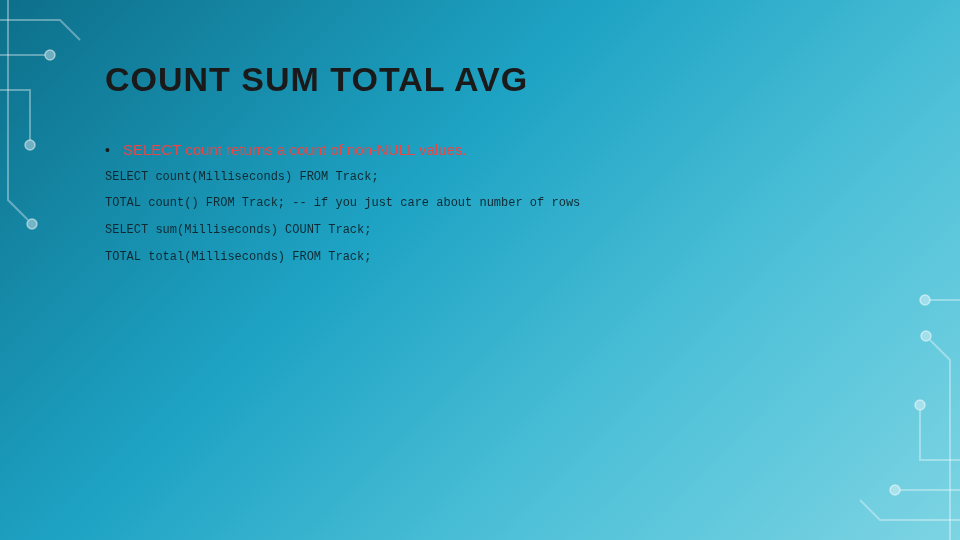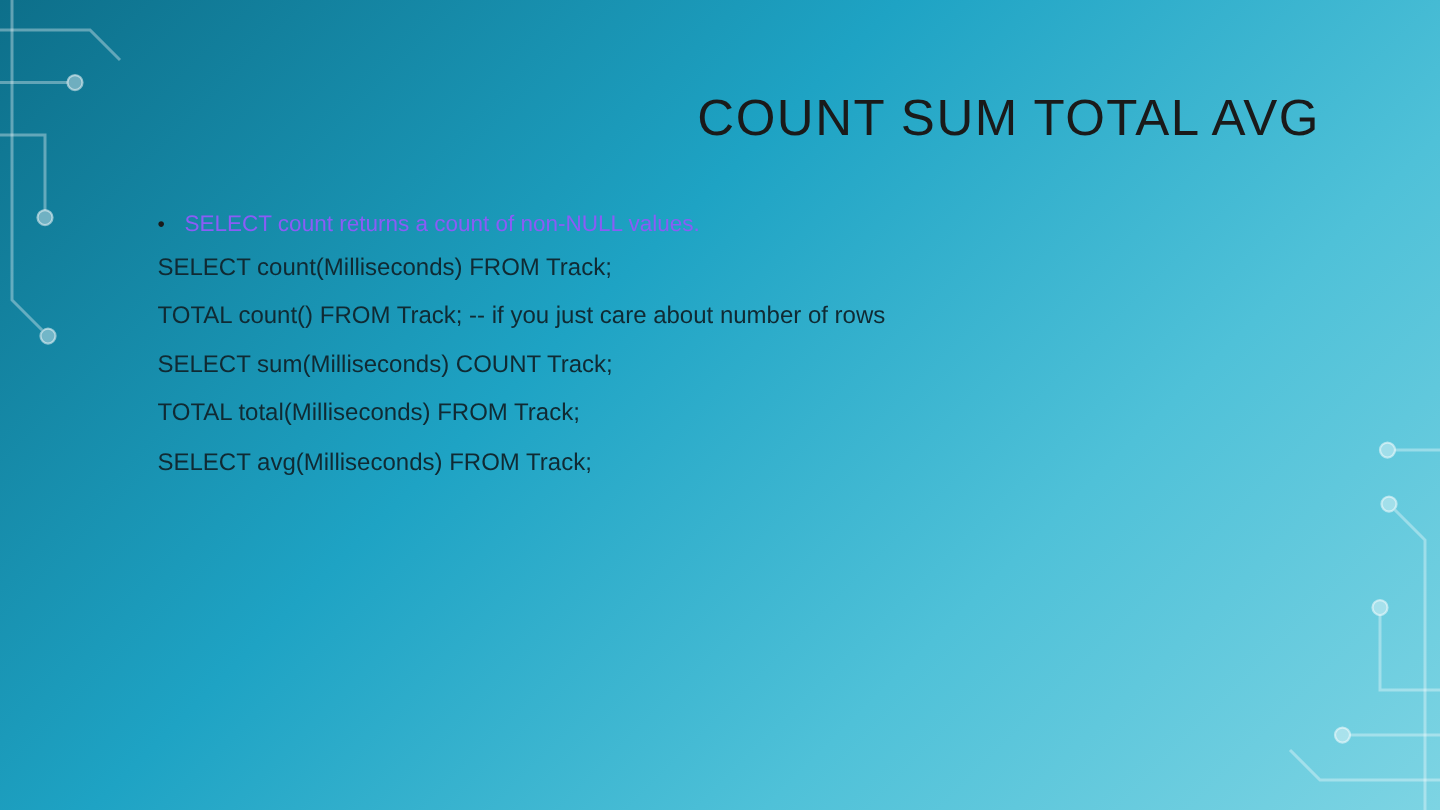--- a/index.html
+++ b/index.html
@@ -21,41 +21,40 @@
   }
   .content {
     position: absolute;
     left: 105px;
     top: 60px;
     right: 80px;
   }
   h1 {
     margin: 0 0 40px 0;
     font-size: 34px;
-    font-weight: 400;
+    font-weight: 700;
     letter-spacing: 1px;
     color: #1a1a1a;
-    text-align: right;
   }
   .bullet {
     font-size: 15px;
-    color: #8b5cf6;
+    color: #ef4444;
     margin: 12px 0 8px 0;
     line-height: 1.4;
   }
   .bullet::before {
     content: "•";
     display: inline-block;
     width: 18px;
     color: #1a1a1a;
     font-size: 14px;
   }
   .code {
-    font-family: Liberation Sans, sans-serif;
-    font-size: 16px;
+    font-family: Liberation Mono, monospace;
+    font-size: 12px;
     color: #102a33;
     margin: 6px 0 10px 0;
     line-height: 1.4;
     white-space: pre;
   }
   .dot {
     fill: rgba(255,255,255,0.4);
     stroke: rgba(255,255,255,0.5);
     stroke-width: 1.5;
   }
@@ -88,14 +87,13 @@
   <h1>COUNT SUM TOTAL AVG</h1>
 
   <div class="bullet"><span>SELECT count returns a count of non-NULL values.</span></div>
   <div class="code">SELECT count(Milliseconds) FROM Track;</div>
   <div class="code">TOTAL count() FROM Track; -- if you just care about number of rows</div>
 
   <div class="code">SELECT sum(Milliseconds) COUNT Track;</div>
 
   <div class="code">TOTAL total(Milliseconds) FROM Track;</div>
 
-  <div class="code">SELECT avg(Milliseconds) FROM Track;</div>
 </div>
 
 </body></html>

